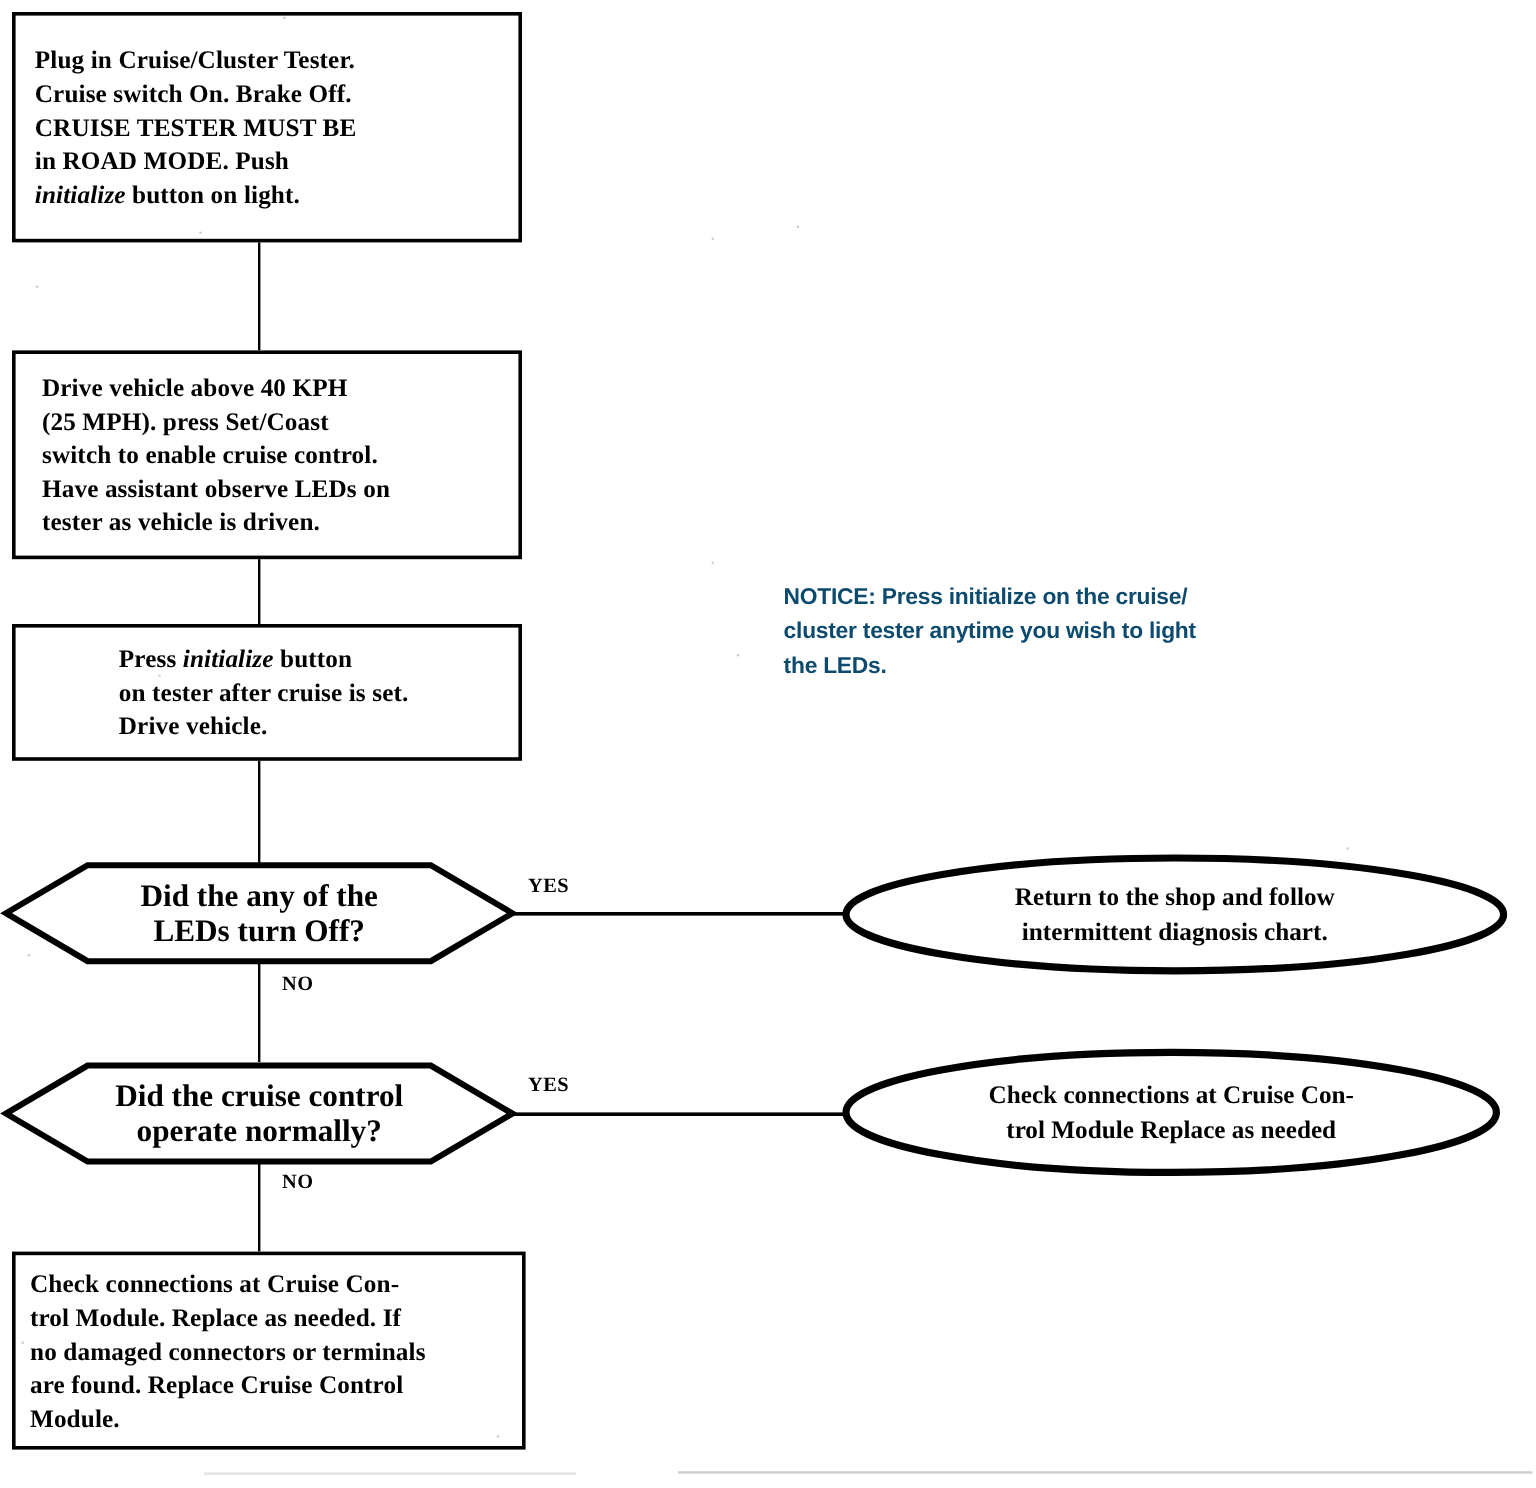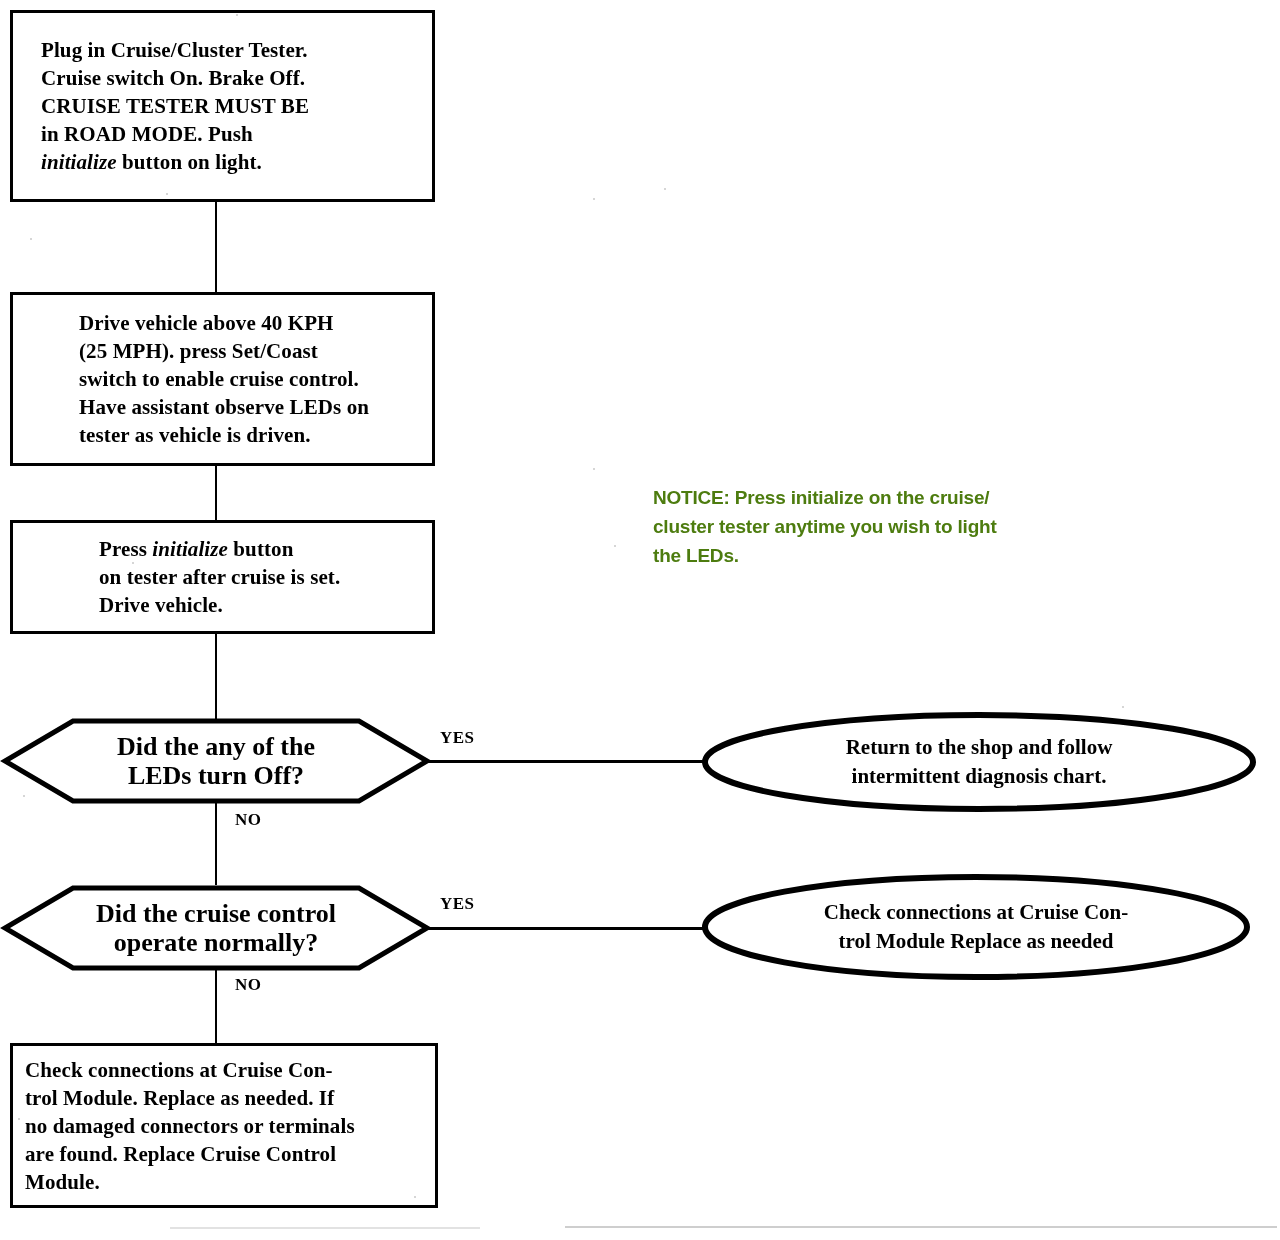--- a/index.html
+++ b/index.html
@@ -119,21 +119,21 @@
   }
 
   
   .notice {
     position: absolute;
     font-family: "Liberation Sans", sans-serif;
     font-weight: bold;
     font-size: 19px;
     line-height: 29px;
     white-space: pre-line;
-    color: #4d7c0f;
+    color: #0c4a6e;
     letter-spacing: -0.2px;
   }
 
   
   .artifact {
     position: absolute;
     background: #d8d8d8;
     height: 2px;
     opacity: 0.75;
   }
@@ -144,32 +144,32 @@
     background: #c9c9c9;
     border-radius: 50%;
   }
 </style>
 </head>
 <body>
 
 <div id="page">
 
   <div class="proc-box" style="left:10px; top:10px; width:425px; height:192px;">
-    <div style="padding-left:28px;">
+    <div style="padding-left:16px;">
       <div class="proc-text"><span>Plug in Cruise/Cluster Tester.
 Cruise switch On. Brake Off.
 CRUISE TESTER MUST BE
 in ROAD MODE. Push</span><br><span class="ital">initialize</span><span> button on light.</span></div>
     </div>
   </div>
 
   <div class="conn-v" style="left:215px; top:202px; height:91px;"></div>
 
   <div class="proc-box" style="left:10px; top:292px; width:425px; height:174px;">
-    <div style="padding-left:22px;margin-left:44px;">
+    <div style="padding-left:22px;">
       <div class="proc-text">Drive vehicle above 40 KPH
 (25 MPH). press Set/Coast
 switch to enable cruise control.
 Have assistant observe LEDs on
 tester as vehicle is driven.</div>
     </div>
   </div>
 
   <div class="conn-v" style="left:215px; top:466px; height:54px;"></div>
 

